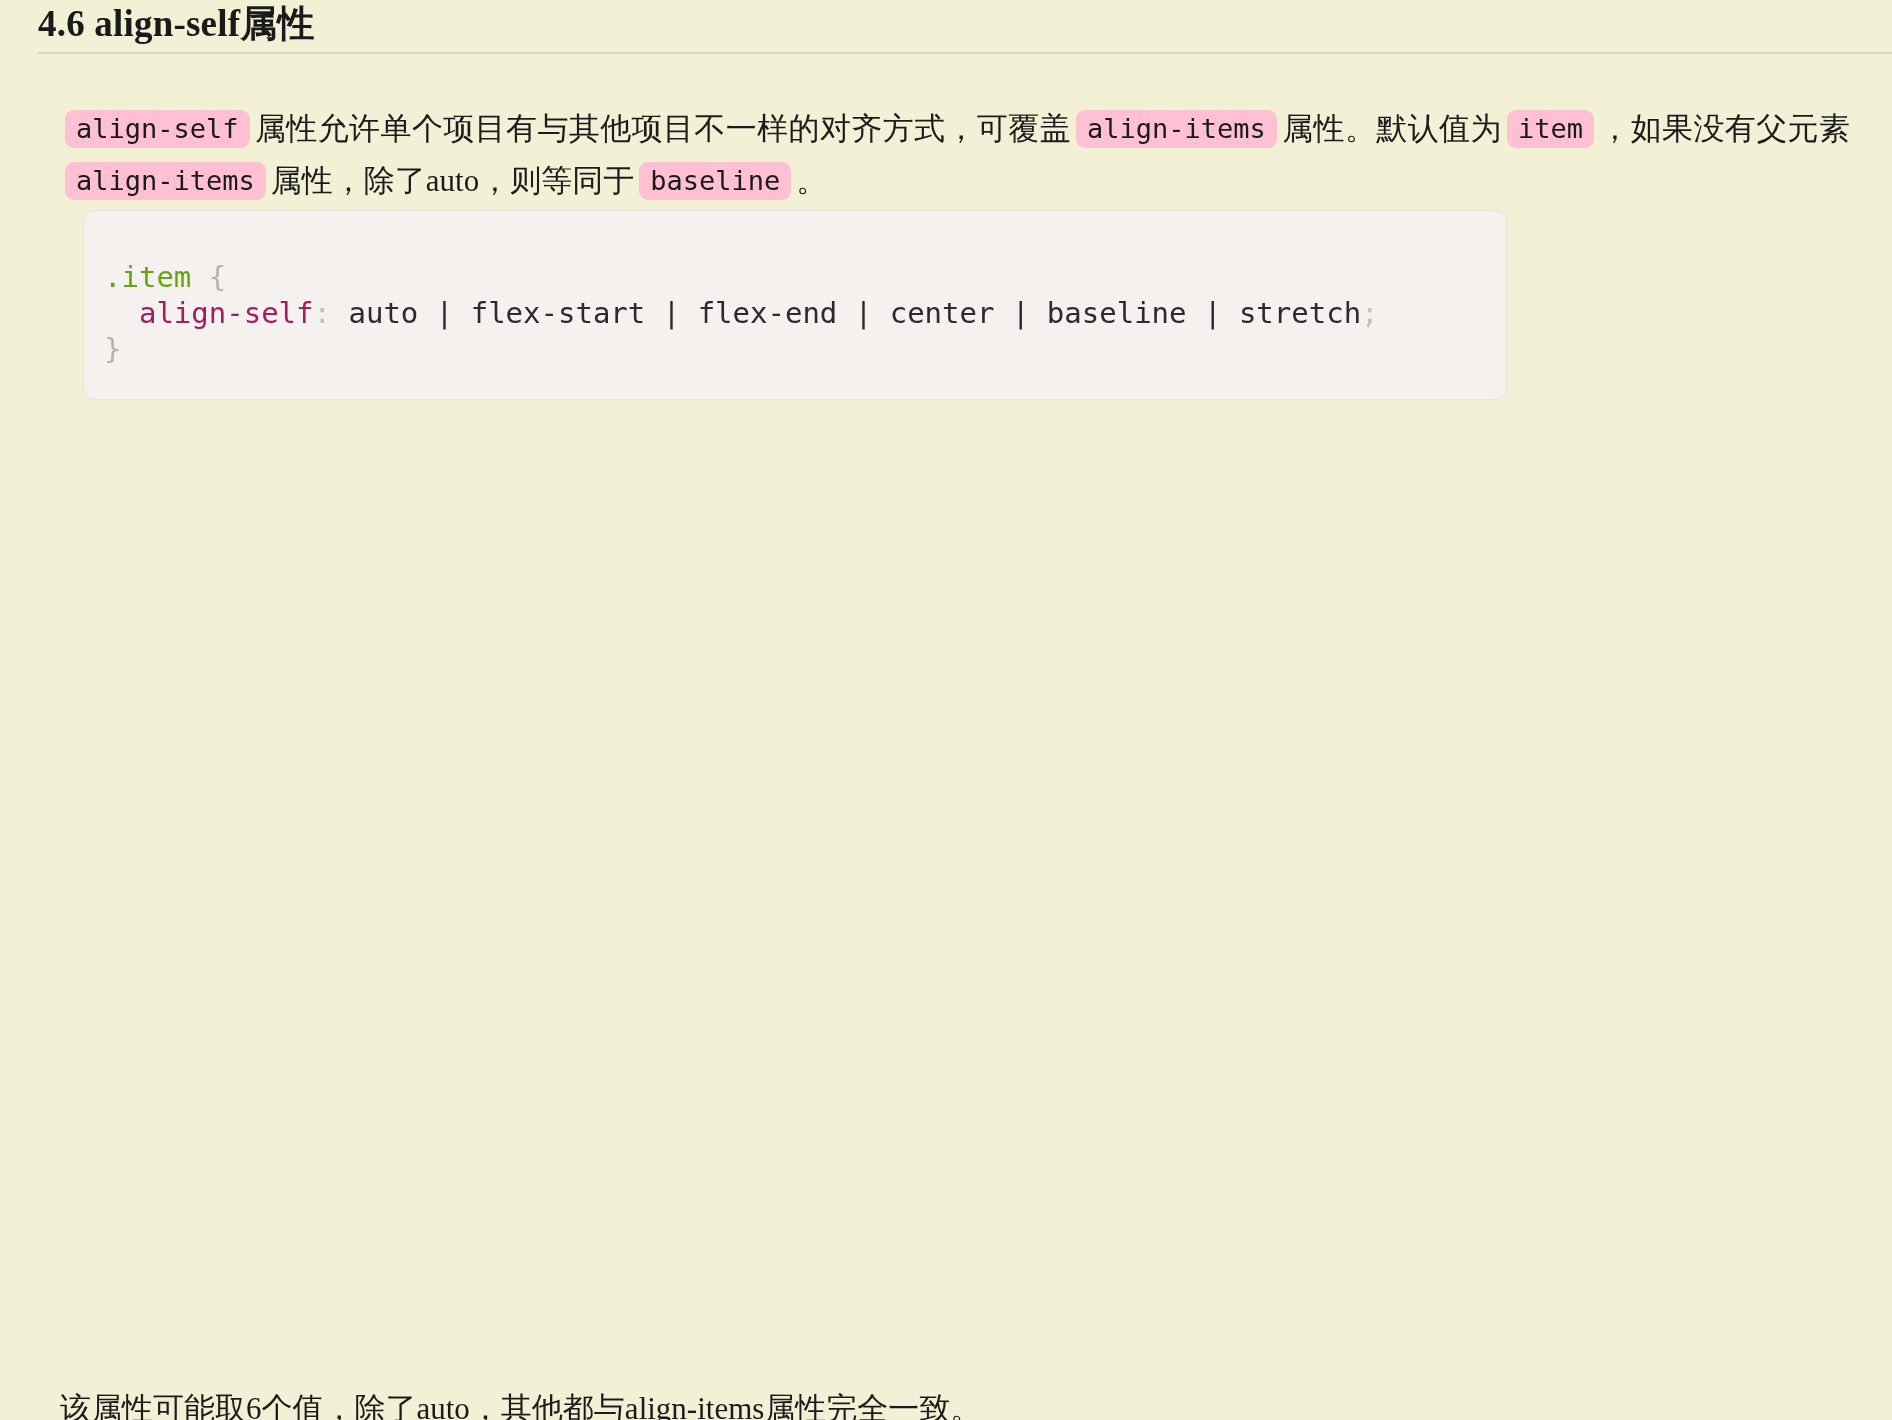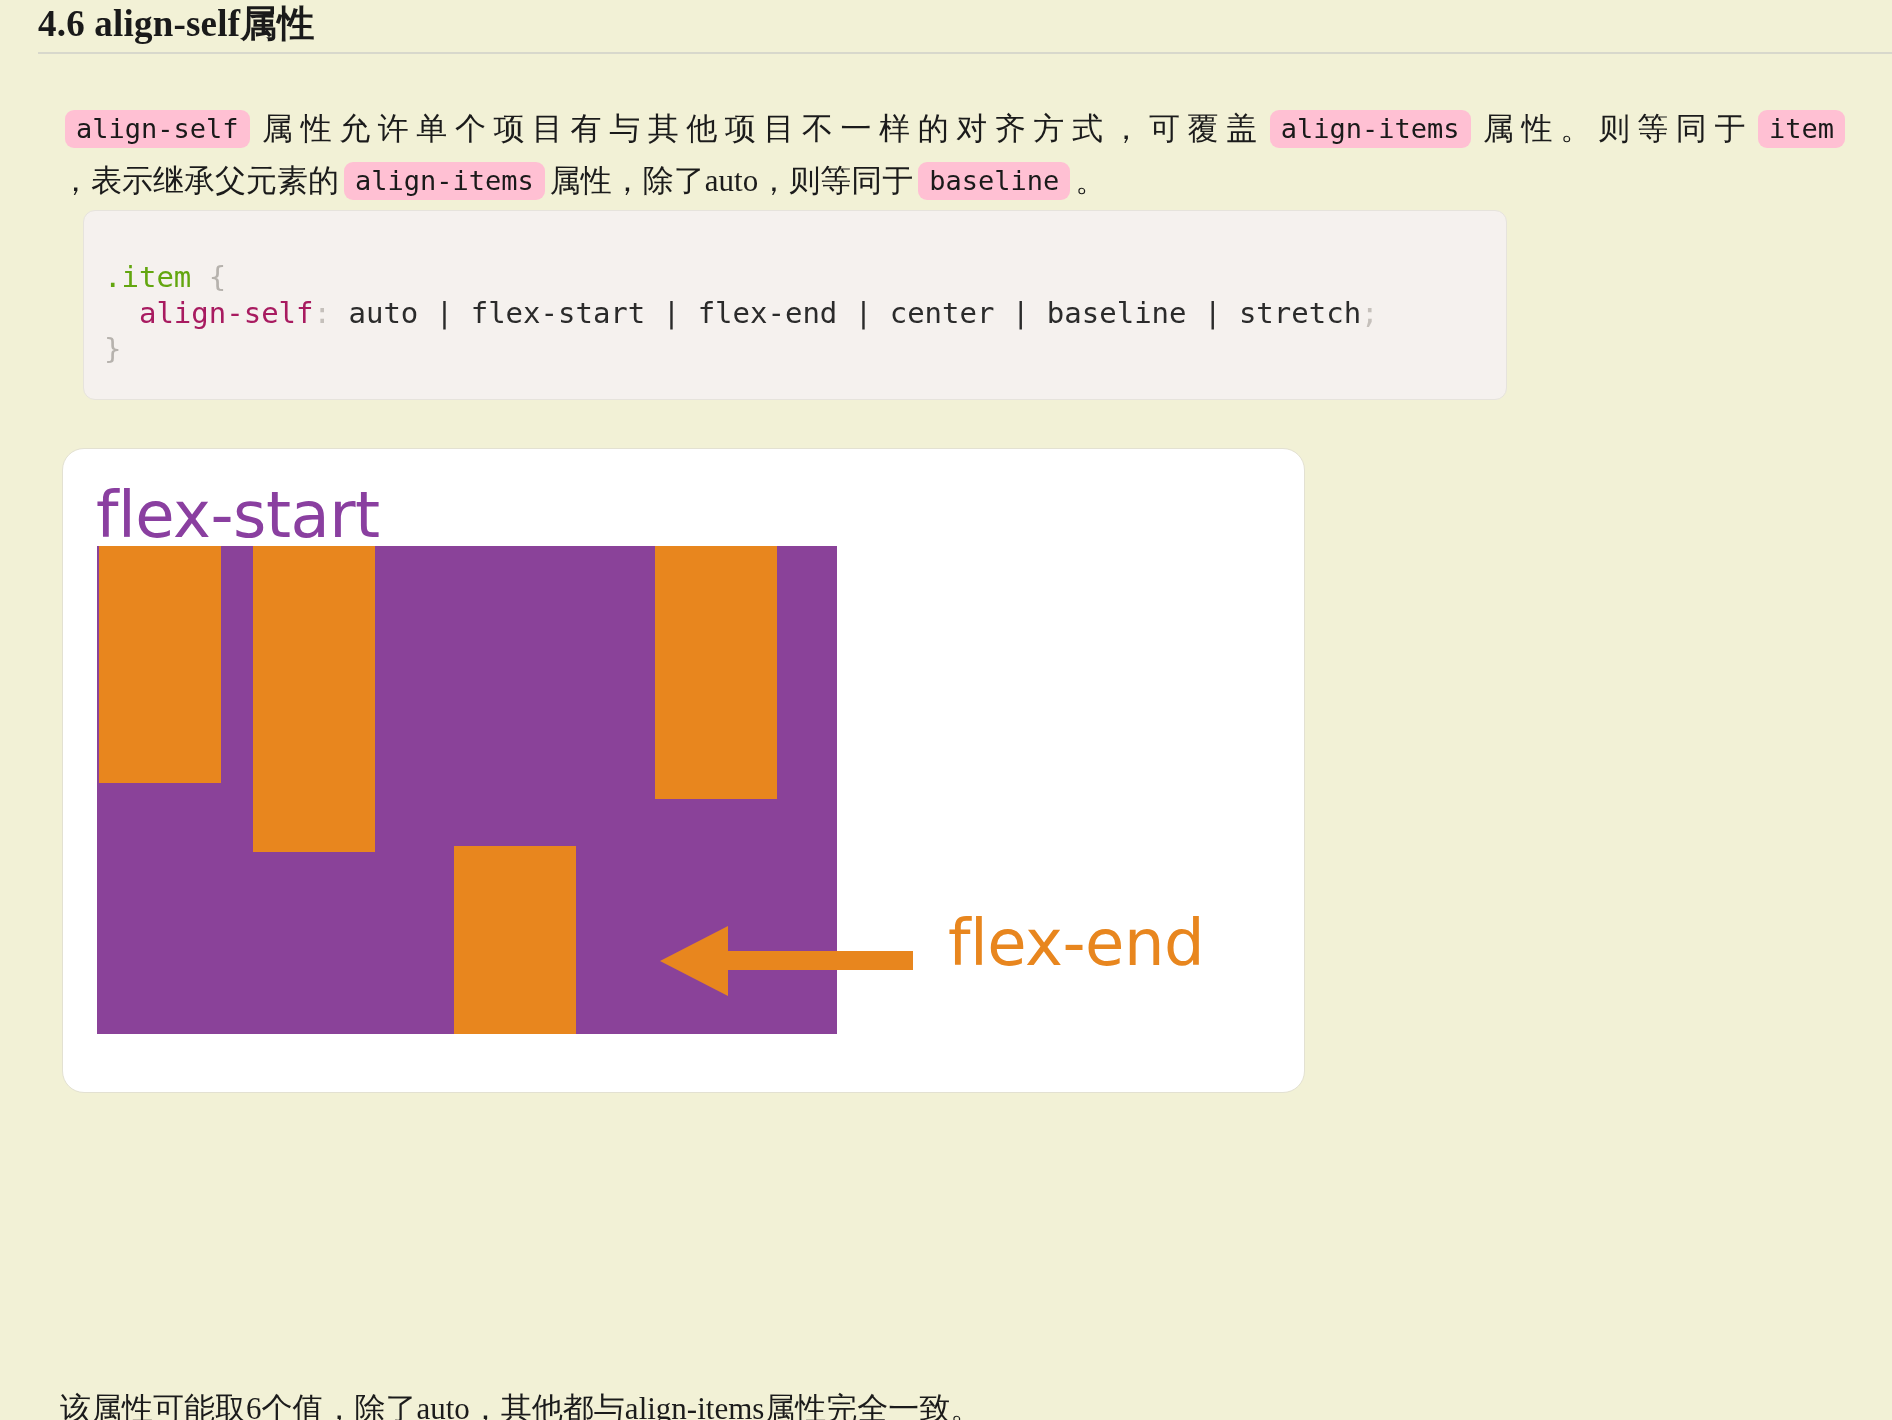--- a/index.html
+++ b/index.html
@@ -194,38 +194,24 @@
   }
 </style>
 </head>
 <body>
 
 <div class="page">
 
   <div class="section-heading">4.6 align-self属性</div>
   <div class="heading-rule"></div>
 
-  <p class="intro-paragraph"><code class="inline">align-self</code><span class="seg">属性允许单个项目有与其他项目不一样的对齐方式，可覆盖</span><code class="inline">align-items</code><span class="seg">属性。则等同于</span><code class="inline">item</code><span class="seg">，表示继承父元素的</span><code class="inline">align-items</code><span class="seg">属性，除了auto，则等同于</span><code class="inline">baseline</code><span class="seg">。</span></p>
+  <p class="intro-paragraph"><code class="inline">align-self</code><span class="seg">属性允许单个项目有与其他项目不一样的对齐方式，可覆盖</span><code class="inline">align-items</code><span class="seg">属性。默认值为</span><code class="inline">item</code><span class="seg">，如果没有父元素</span><code class="inline">align-items</code><span class="seg">属性，除了auto，则等同于</span><code class="inline">baseline</code><span class="seg">。</span></p>
 
   <div class="code-card">
     <pre><span class="tok-sel">.item</span><span class="tok-punct"> {</span>
 <span>  </span><span class="tok-prop">align-self</span><span class="tok-colon">:</span><span class="tok-val"> auto | flex-start | flex-end | center | baseline | stretch</span><span class="tok-colon">;</span>
 <span class="tok-punct">}</span></pre>
   </div>
 
-  <div class="figure-card">
-    <div class="figure-inner">
-      <div class="label-flex-start" style="color: rgb(138, 63, 160);">flex-start</div>
-      <div class="flex-container" style="background: rgb(138, 66, 153);">
-          <div class="flex-item" style="left: 2px; top: 0px; width: 122px; height: 237px; background: rgb(232, 134, 30);"></div>
-          <div class="flex-item" style="left: 156px; top: 0px; width: 122px; height: 306px; background: rgb(232, 134, 30);"></div>
-          <div class="flex-item" style="left: 357px; top: 300px; width: 122px; height: 188px; background: rgb(232, 134, 30);"></div>
-          <div class="flex-item" style="left: 558px; top: 0px; width: 122px; height: 253px; background: rgb(232, 134, 30);"></div>
-        </div>
-      <div class="arrow-shaft"></div>
-      <div class="arrow-head"></div>
-      <div class="label-flex-end" style="color: rgb(232, 134, 30);">flex-end</div>
-    </div>
-  </div>
 
   <p class="closing-paragraph">该属性可能取6个值，除了auto，其他都与align-items属性完全一致。</p>
 
 </div>
 
 </body></html>

